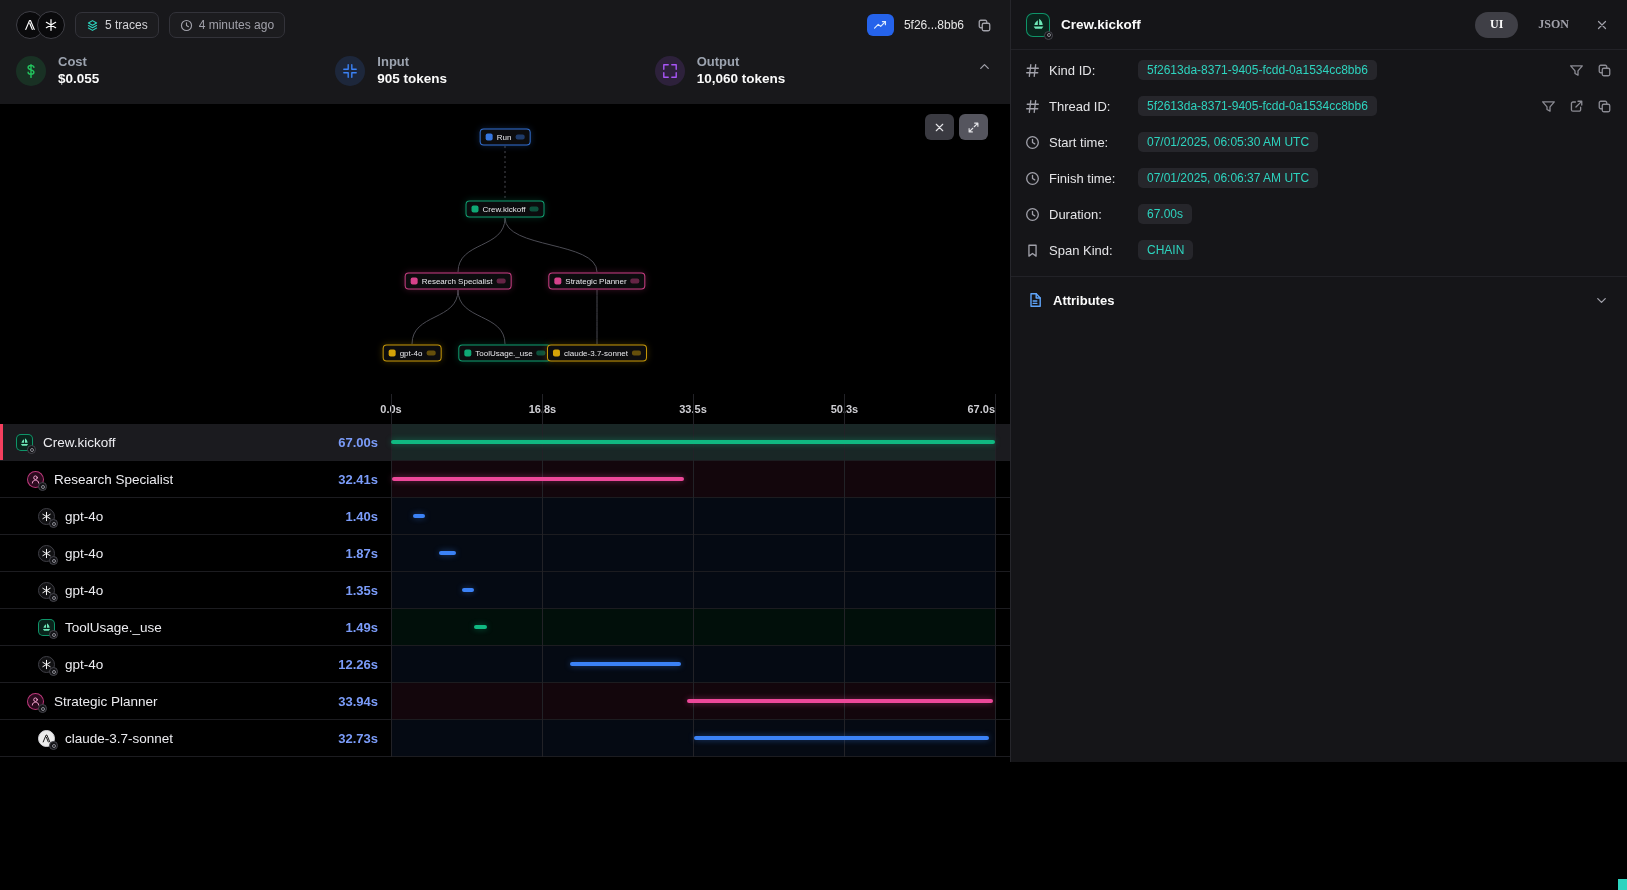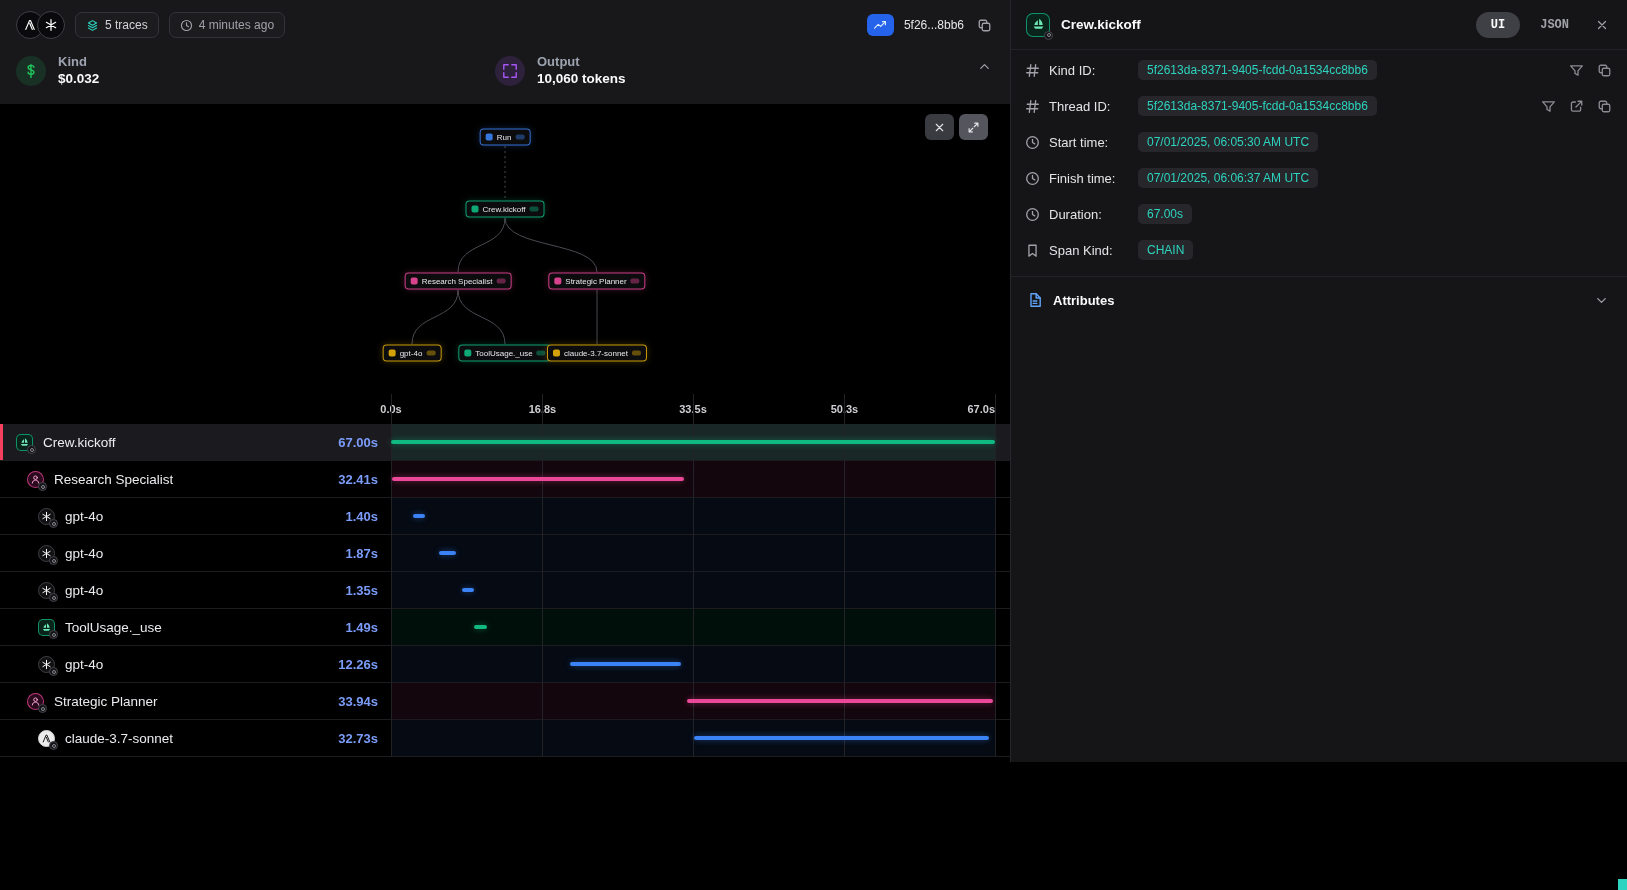--- a/index.html
+++ b/index.html
@@ -3,21 +3,21 @@
 <meta charset="utf-8">
 <style>
   * { box-sizing: border-box; margin: 0; padding: 0; }
   html,body { width:1627px; height:890px; overflow:hidden; }
   body {
     background:#000;
     color:#e4e4e7;
     font-family:"Liberation Sans","DejaVu Sans",sans-serif;
     font-size:13px;
   }
-  button { font-family:Liberation Mono, monospace; cursor:pointer; background:none; border:none; color:inherit; }
+  button { font-family:Liberation Serif, serif; cursor:pointer; background:none; border:none; color:inherit; }
   .icon { display:inline-flex; width:15px; height:15px; flex:none; }
   .icon svg { width:100%; height:100%; display:block; }
   .spacer { flex:1; }
 
   .app { display:flex; width:1627px; height:762px; }
 
   
   .main { width:1010px; flex:none; display:flex; flex-direction:column; background:#000; }
   .tophead { background:#18181b; }
   .topbar { height:50px; display:flex; align-items:center; gap:10px; padding:0 16px; }
@@ -180,22 +180,33 @@
       </div>
       <div class="stats">
         <div class="stats-items" id="stats-items">
             <div class="stat">
               <span class="stat-circle" style="background: rgba(34, 197, 94, 0.15); color: rgb(34, 197, 94);">
                 <svg viewBox="0 0 16 16" fill="none" stroke="currentColor" stroke-width="1.4" stroke-linecap="round" stroke-linejoin="round">
                   <path d="M8 1.6v12.8M10.9 4.4c0-1.2-1.3-1.9-2.9-1.9S5.1 3.2 5.1 4.5c0 2.9 5.8 1.7 5.8 4.7 0 1.3-1.3 2-2.9 2s-2.9-.7-2.9-1.9"></path>
                 </svg>
               </span>
               <div class="stat-text">
-                <div class="stat-label">Kind</div>
-                <div class="stat-value">$0.032</div>
+                <div class="stat-label">Cost</div>
+                <div class="stat-value">$0.055</div>
+              </div>
+            </div>
+            <div class="stat">
+              <span class="stat-circle" style="background: rgba(59, 130, 246, 0.15); color: rgb(59, 130, 246);">
+                <svg viewBox="0 0 16 16" fill="none" stroke="currentColor" stroke-width="1.4" stroke-linecap="round" stroke-linejoin="round">
+                  <path d="M6.2 1.8v4.4H1.8M9.8 1.8v4.4h4.4M6.2 14.2V9.8H1.8M9.8 14.2V9.8h4.4"></path>
+                </svg>
+              </span>
+              <div class="stat-text">
+                <div class="stat-label">Input</div>
+                <div class="stat-value">905 tokens</div>
               </div>
             </div>
             <div class="stat">
               <span class="stat-circle" style="background: rgba(168, 85, 247, 0.15); color: rgb(168, 85, 247);">
                 <svg viewBox="0 0 16 16" fill="none" stroke="currentColor" stroke-width="1.4" stroke-linecap="round" stroke-linejoin="round">
                   <path d="M1.8 6.2V1.8h4.4M14.2 6.2V1.8H9.8M1.8 9.8v4.4h4.4M14.2 9.8v4.4H9.8"></path>
                 </svg>
               </span>
               <div class="stat-text">
                 <div class="stat-label">Output</div>

